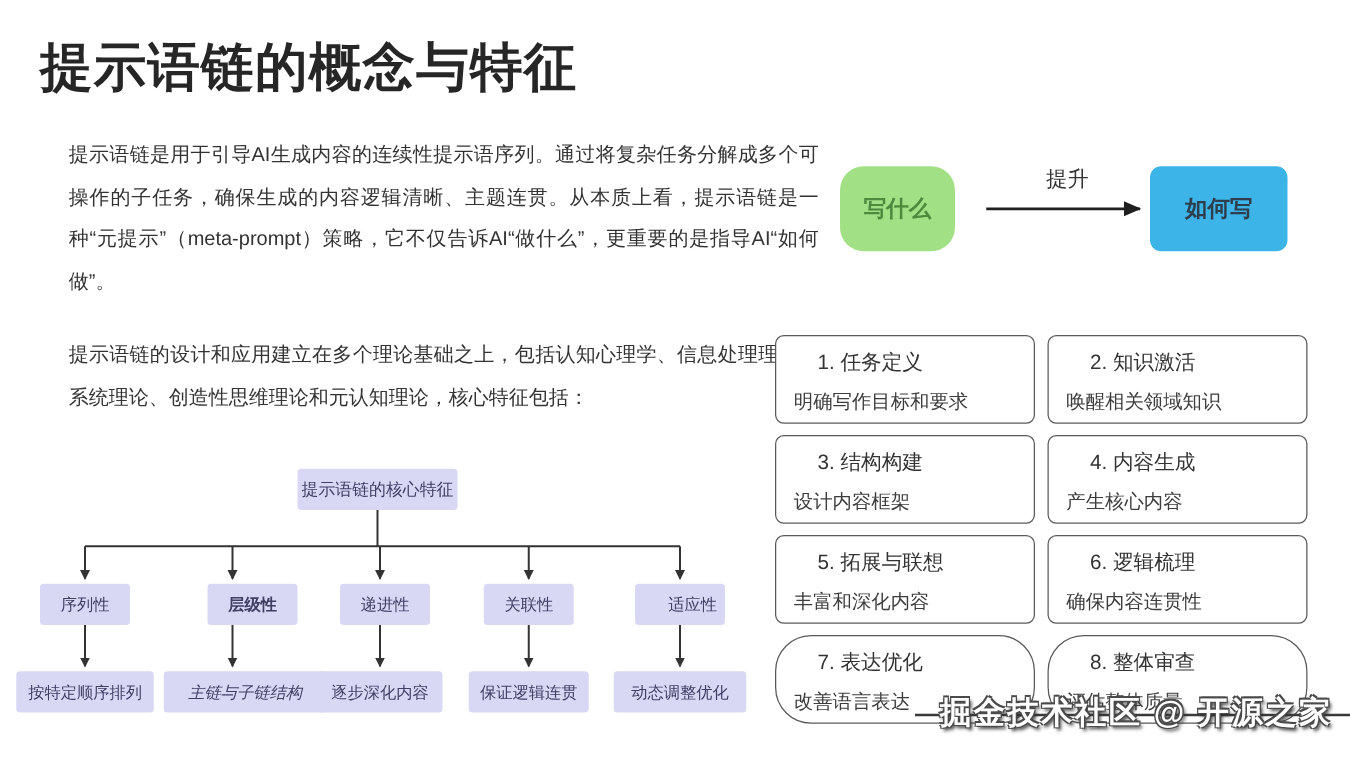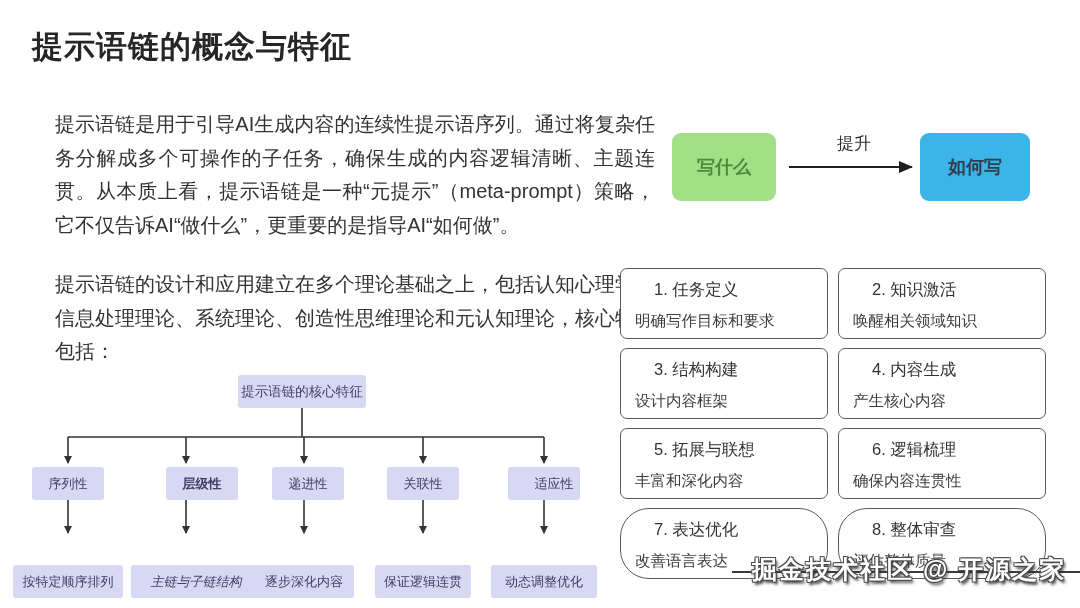--- a/index.html
+++ b/index.html
@@ -4,57 +4,57 @@
 <style>
   * { margin:0; padding:0; box-sizing:border-box; }
   html,body { background:#ffffff; }
   body { font-family:"Liberation Sans","DejaVu Sans",sans-serif; }
   .slide {
     position:relative; width:1080px; height:608px; background:#ffffff;
     overflow:hidden;
   }
   .page-title {
     position:absolute; left:32px; top:26px;
-    font-size:31px; font-weight:700; color:#262626; letter-spacing:1px;
+    font-size:42px; font-weight:700; color:#262626; letter-spacing:1px;
   }
   .para {
     position:absolute; left:55px; width:600px;
-    font-size:20px; line-height:33.5px; color:#333333;
+    font-size:16px; line-height:33.5px; color:#333333;
     text-align:justify;
   }
   .para1 { top:108px; }
   .para2 { top:268px; }
 
   
   .flow-box {
     position:absolute; height:68px; border-radius:9px;
     display:flex; align-items:center; justify-content:center;
     font-size:18px; font-weight:700;
   }
-  .flow-source { left:672px; top:133px; width:104px; }
+  .flow-source { left:672px; top:133px; width:92px;border-radius:19px; }
   .flow-target { left:920px; top:133px; width:110px; }
   .flow-arrow-label {
     position:absolute; left:818px; top:132px; width:72px;
     text-align:center; font-size:17px; color:#333333;
   }
 
   
   .connectors { position:absolute; left:0; top:0; width:1080px; height:608px; pointer-events:none; }
 
   
   .tree-node {
     position:absolute; height:33px; border-radius:3px;
     display:flex; align-items:center; justify-content:center;
     font-size:13px;
   }
   .tree-root { left:238px; top:375px; width:128px; font-size:13.5px; }
   .feat { top:467px; width:72px; }
   .feat-0 { left:32px; }  .feat-1 { left:166px;font-weight:bold; } .feat-2 { left:272px; }
   .feat-3 { left:387px; } .feat-4 { left:508px; }
-  .leaf { top:537px;margin-top:28px; }
+  .leaf { top:537px; }
   .leaf-0 { left:13px;  width:110px; }
   .leaf-1 { left:131px; width:130px;font-style:italic; }
   .leaf-2 { left:254px; width:100px; }
   .leaf-3 { left:375px; width:96px;  }
   .leaf-4 { left:491px; width:106px; }
 
   
   .step-card {
     position:absolute; width:208px; height:71px;
     border:1.6px solid #5a5a5a; border-radius:7px; background:#ffffff;

